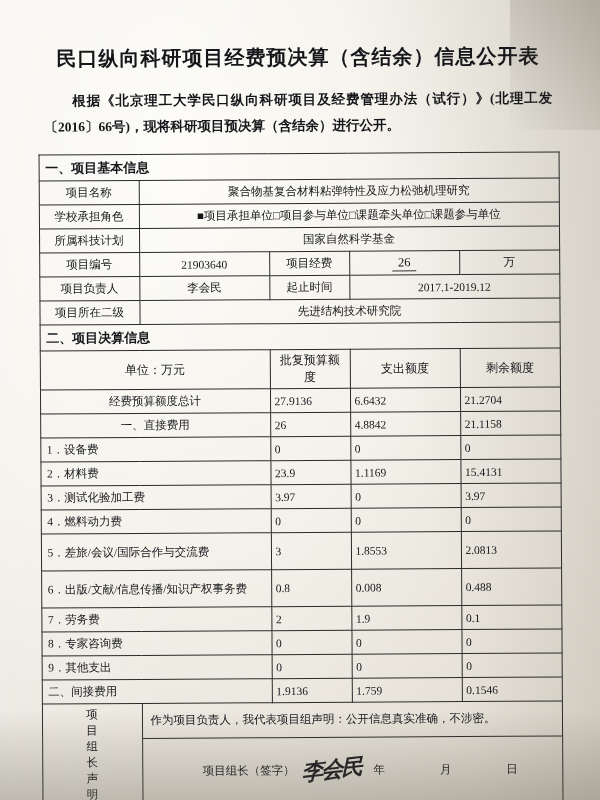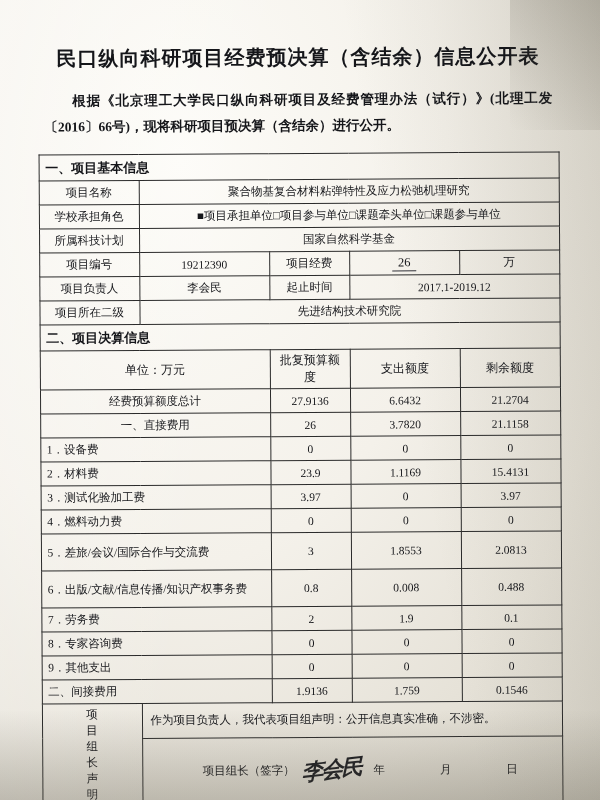--- a/index.html
+++ b/index.html
@@ -80,21 +80,21 @@
     text-align: center;
     white-space: nowrap;
   }
   .val {
     text-align: center;
   }
   .ctr {
     text-align: center;
   }
   .num {
-    text-align: center;
+    text-align: left;
   }
   .itm {
     text-align: left;
     padding-left: 6px;
     line-height: 15px;
   }
   .col-head {
     text-align: center;
     height: 30px;
     font-size: 12px;
@@ -191,21 +191,21 @@
         <tr>
           <td class="lbl">学校承担角色</td>
           <td class="val" colspan="4">■项目承担单位□项目参与单位□课题牵头单位□课题参与单位</td>
         </tr>
         <tr>
           <td class="lbl">所属科技计划</td>
           <td class="val" colspan="4">国家自然科学基金</td>
         </tr>
         <tr>
           <td class="lbl">项目编号</td>
-          <td class="val">19212390</td>
+          <td class="val">21903640</td>
           <td class="lbl">项目经费</td>
           <td class="val">
             <span class="hand hand-u">26</span>
           </td>
           <td class="val">万</td>
         </tr>
         <tr>
           <td class="lbl">项目负责人</td>
           <td class="val">李会民</td>
           <td class="lbl">起止时间</td>
@@ -228,21 +228,21 @@
 
         <tr>
           <td class="ctr" colspan="2">经费预算额度总计</td>
           <td class="num">27.9136</td>
           <td class="num">6.6432</td>
           <td class="num">21.2704</td>
         </tr>
         <tr>
           <td class="ctr" colspan="2">一、直接费用</td>
           <td class="num">26</td>
-          <td class="num">3.7820</td>
+          <td class="num">4.8842</td>
           <td class="num">21.1158</td>
         </tr>
         <tr>
           <td class="itm" colspan="2">1．设备费</td>
           <td class="num">0</td>
           <td class="num">0</td>
           <td class="num">0</td>
         </tr>
         <tr>
           <td class="itm" colspan="2">2．材料费</td>

